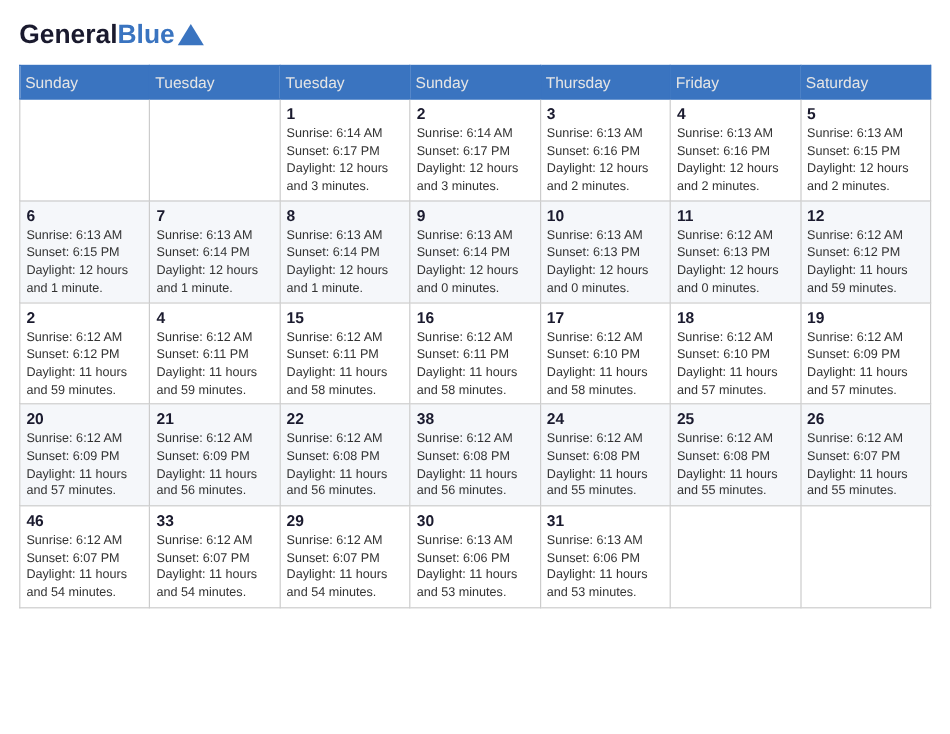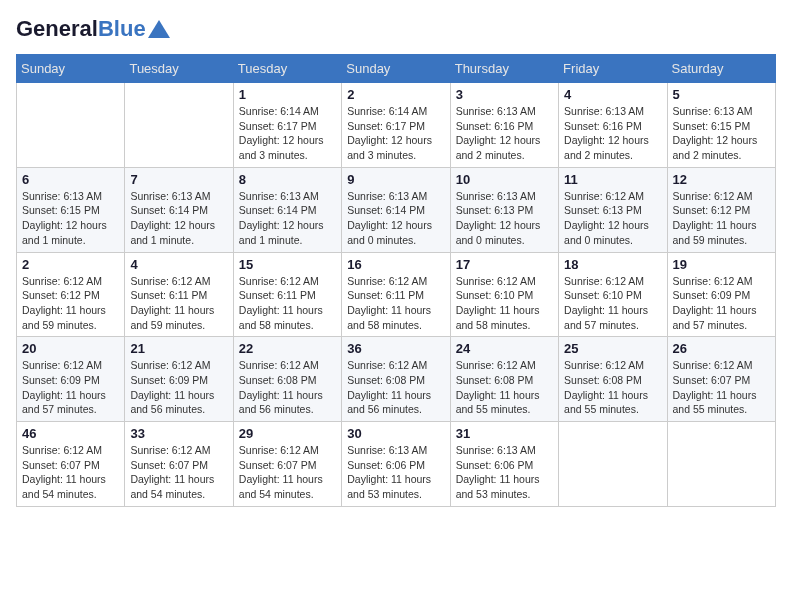--- a/index.html
+++ b/index.html
@@ -253,21 +253,21 @@
 Sunset: 6:09 PM
 Daylight: 11 hours and 56 minutes.</div>
         </td>
         <td>
           <div class="day-num">22</div>
           <div class="day-info" style="white-space: pre-line;">Sunrise: 6:12 AM
 Sunset: 6:08 PM
 Daylight: 11 hours and 56 minutes.</div>
         </td>
         <td>
-          <div class="day-num">36</div>
+          <div class="day-num">38</div>
           <div class="day-info" style="white-space: pre-line;">Sunrise: 6:12 AM
 Sunset: 6:08 PM
 Daylight: 11 hours and 56 minutes.</div>
         </td>
         <td>
           <div class="day-num">24</div>
           <div class="day-info" style="white-space: pre-line;">Sunrise: 6:12 AM
 Sunset: 6:08 PM
 Daylight: 11 hours and 55 minutes.</div>
         </td>

